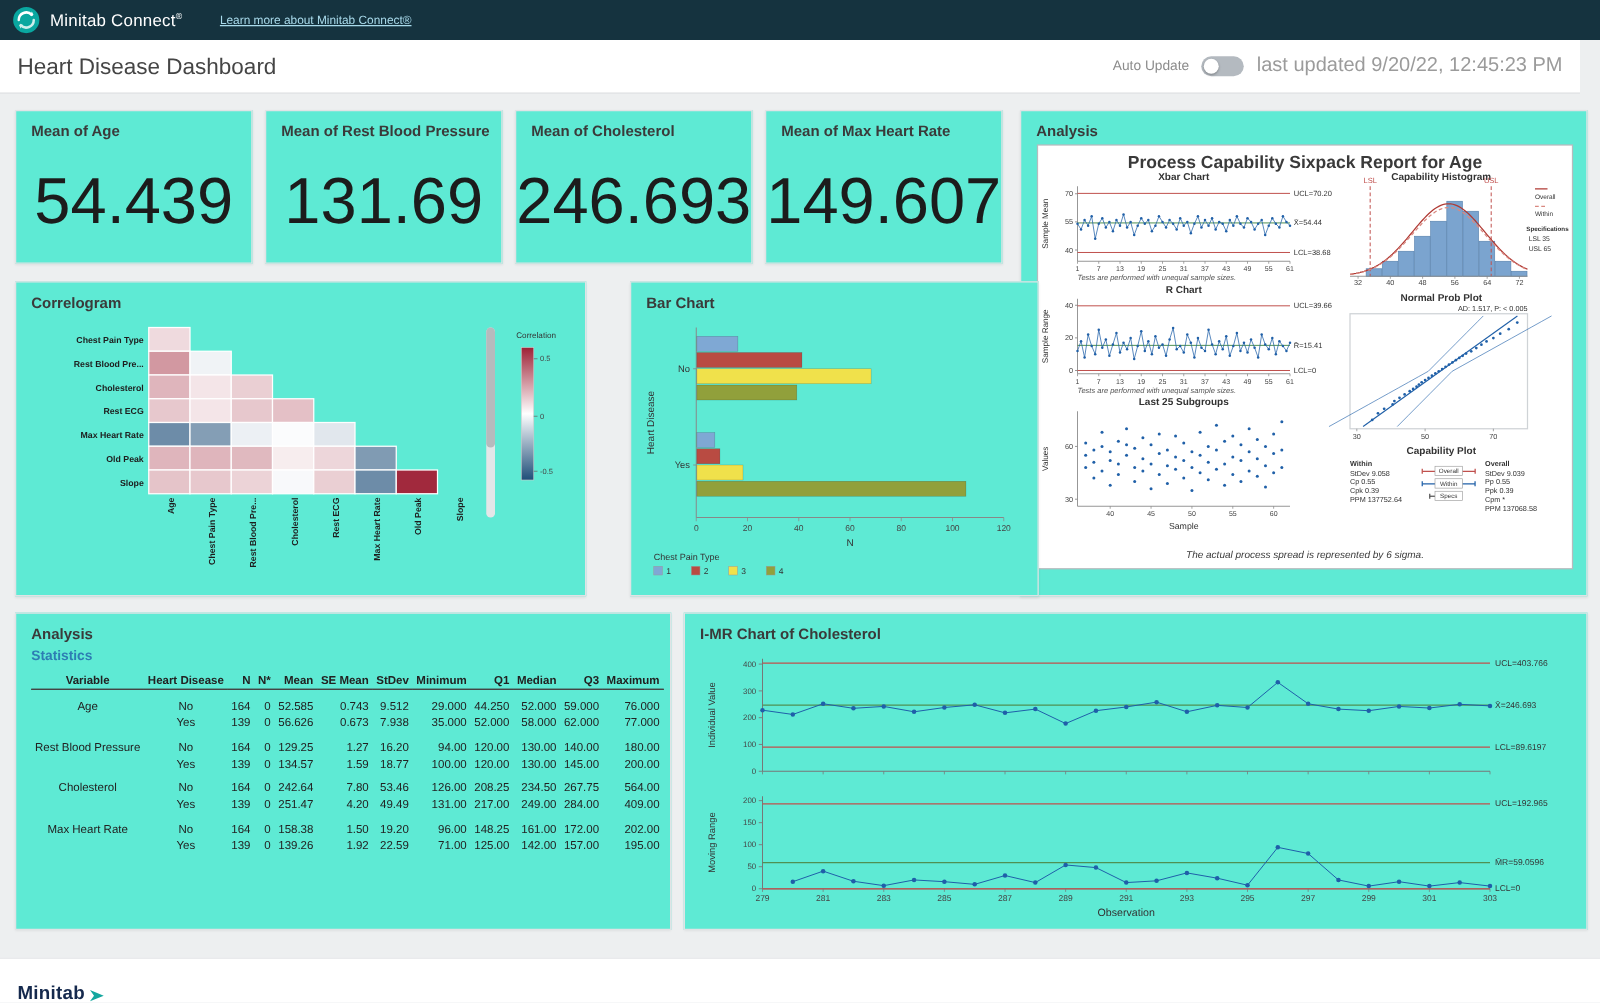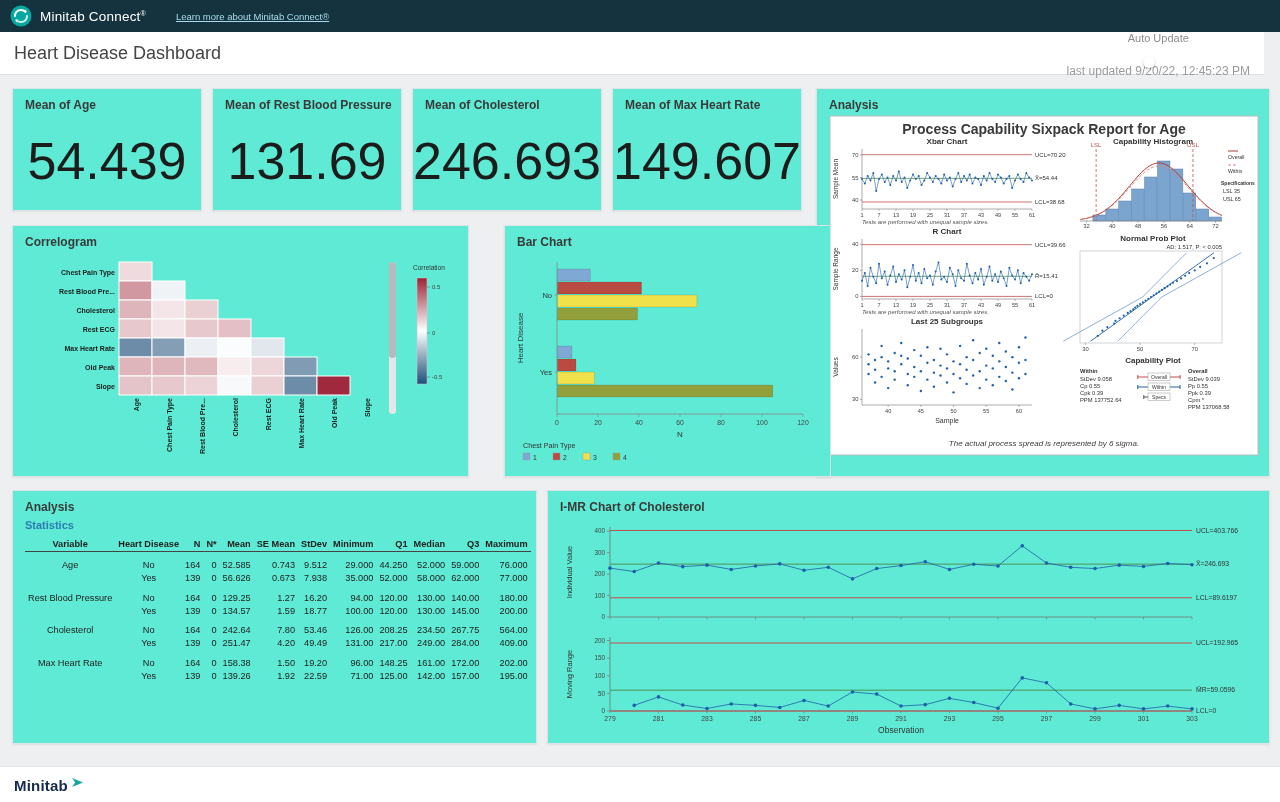--- a/index.html
+++ b/index.html
@@ -7,40 +7,40 @@
        font-family:"Liberation Sans",sans-serif;color:#333;}
   .topbar{position:absolute;left:0;top:0;width:1280px;height:32px;background:#15333f;
           display:flex;align-items:center;}
   .logo{margin-left:10px;display:flex;align-items:center;}
   .brand{color:#fff;font-size:13.5px;margin-left:8px;letter-spacing:.2px;}
   .brand sup{font-size:7px;}
   .learn{margin-left:30px;font-size:9.5px;color:#a9dbec;text-decoration:underline;cursor:pointer;}
   .titlebar{position:absolute;left:0;top:32px;width:1264px;height:42px;background:#fff;
             border-bottom:1px solid #dcdee0;display:flex;align-items:center;}
   .page-title{margin-left:14px;font-size:18px;color:#454545;}
-  .tb-right{position:absolute;right:14px;top:0;height:42px;display:flex;align-items:center;gap:10px;flex-direction:column;}
+  .tb-right{position:absolute;right:14px;top:0;height:42px;display:flex;align-items:center;gap:10px;}
   .au-label{font-size:11px;color:#8c8c8c;}
   .toggle{width:34px;height:16px;border-radius:8px;background:#b4bac0;position:relative;cursor:pointer;}
   .knob{position:absolute;left:2px;top:2px;width:12px;height:12px;border-radius:50%;background:#fff;
         box-shadow:0 1px 2px rgba(0,0,0,.3);}
-  .updated{font-size:12px;color:#9b9b9b;}
+  .updated{font-size:16px;color:#9b9b9b;}
   .card{position:absolute;background:#5eead4;border:1px solid #e0e3e5;box-shadow:0 1px 2px rgba(0,0,0,.07);}
   .card-head{font-size:12px;font-weight:bold;color:#3a3a3a;padding:9px 0 0 12px;}
   .kpi-value{position:absolute;left:0;right:0;top:42px;text-align:center;font-size:52px;color:#1c1c1c;}
   .stats-link{position:absolute;left:12px;top:28px;font-size:11px;font-weight:bold;color:#2d7db3;cursor:pointer;}
   #stats-table{position:absolute;left:12px;top:46px;right:8px;}
   #stats-table table{border-collapse:collapse;width:100%;font-size:9.2px;color:#222;table-layout:auto;}
   #stats-table th{font-weight:bold;text-align:right;padding:2px 3px;border-bottom:1px solid #444;white-space:nowrap;}
   #stats-table th.left,#stats-table td.left{text-align:center;}
   #stats-table td{text-align:right;padding:1.5px 3px;white-space:nowrap;}
   #stats-table tr.gs td{padding-top:8px;}
   .scrollbar{position:absolute;left:376px;top:36px;width:7px;height:152px;background:#e4e6e8;border-radius:4px;}
   .scroll-thumb{width:7px;height:96px;background:#b6babd;border-radius:4px;}
   .footer{position:absolute;left:0;top:766px;width:1280px;height:36px;background:#fff;
-          border-top:1px solid #e2e4e6;display:flex;align-items:center;}
+          border-top:1px solid #e2e4e6;display:flex;align-items:flex-end;}
   .fbrand{margin-left:14px;font-size:15px;font-weight:bold;color:#15294d;letter-spacing:.2px;}
   .flag{margin-left:3px;margin-top:-4px;}
   svg text{font-family:"Liberation Sans",sans-serif;}
 </style>
 </head>
 <body>
 
 <div class="topbar">
   <span class="logo">
     <svg width="22" height="22" viewBox="0 0 22 22">

